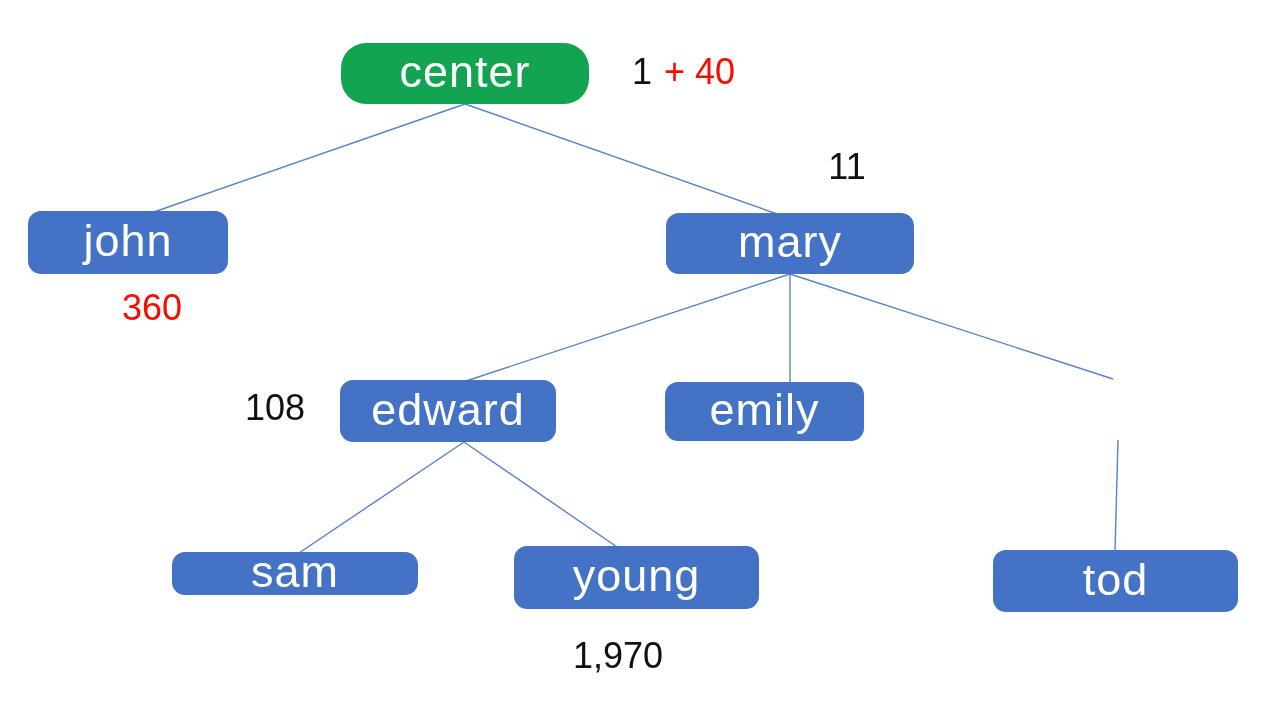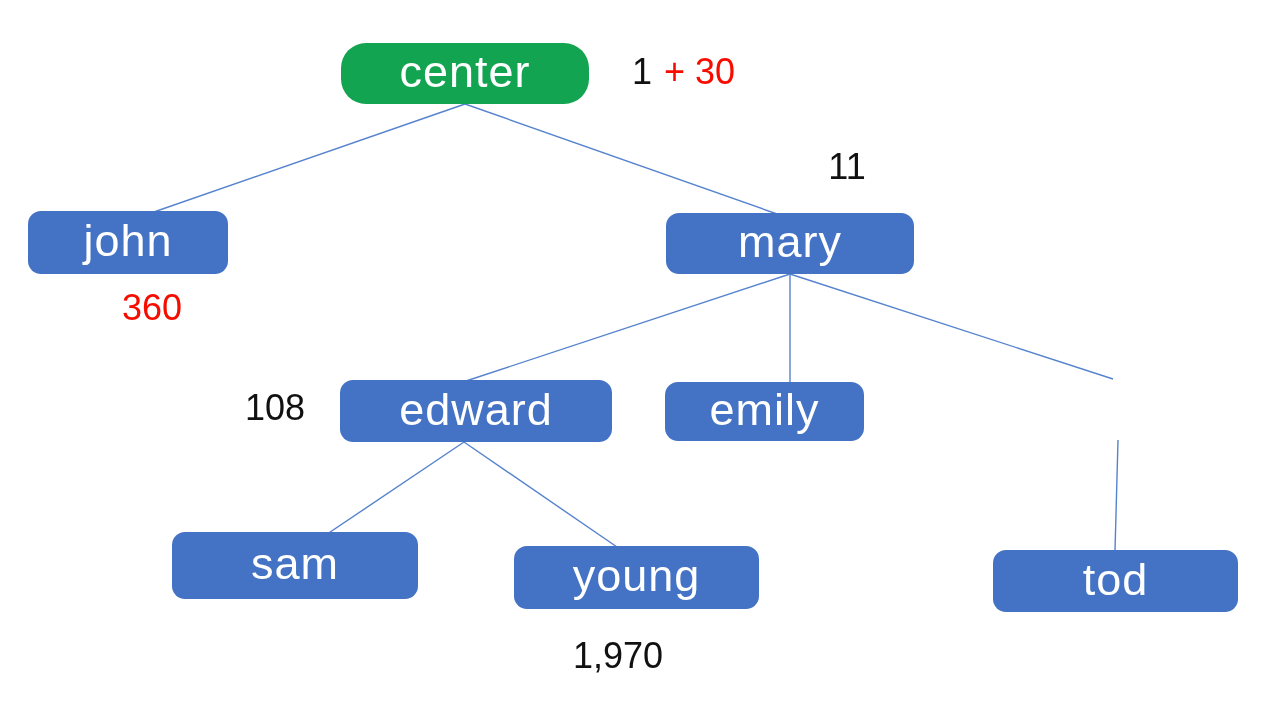--- a/index.html
+++ b/index.html
@@ -63,24 +63,24 @@
   }
   .annotation .gap {
     display: inline-block;
     width: 12px;
   }
 
   
   #node-center { left: 341px; top: 43px;  width: 248px; height: 61px; }
   #node-john   { left: 28px;  top: 211px; width: 200px; height: 63px; }
   #node-mary   { left: 666px; top: 213px; width: 248px; height: 61px; }
-  #node-edward { left: 340px; top: 380px; width: 272px; height: 62px; }
+  #node-edward { left: 340px; top: 380px; width: 216px; height: 62px; }
   #node-emily  { left: 665px; top: 382px; width: 199px; height: 59px; }
   #node-jaimie { left: 992px; top: 378px; width: 250px; height: 62px; }
-  #node-sam    { left: 172px; top: 532px; width: 246px; height: 67px; }
+  #node-sam    { left: 172px; top: 552px; width: 246px; height: 43px; }
   #node-young  { left: 498px; top: 546px; width: 245px; height: 63px; margin-left: 16px; }
   #node-tod    { left: 993px; top: 550px; width: 245px; height: 62px; }
 
   
   #ann-center { left: 632px; top: 54px; }
   #ann-mary   { left: 799px; top: 149px; margin-left: 48px; }
   #ann-john   { left: 152px; top: 290px; }
   #ann-edward { left: 275px; top: 390px; }
   #ann-young  { left: 618px; top: 638px; }
 </style>
@@ -127,21 +127,21 @@
 
   <div class="node" id="node-young">
     <span>young</span>
   </div>
 
   <div class="node" id="node-tod">
     <span>tod</span>
   </div>
 
   <div class="annotation" id="ann-center">
-    <span class="part">1</span><span class="gap"></span><span class="part red">+ 30</span>
+    <span class="part">1</span><span class="gap"></span><span class="part red">+ 40</span>
   </div>
 
   <div class="annotation centered" id="ann-mary">11</div>
 
   <div class="annotation centered red" id="ann-john">360</div>
 
   <div class="annotation centered" id="ann-edward">108</div>
 
   <div class="annotation centered" id="ann-young">1,970</div>
 

